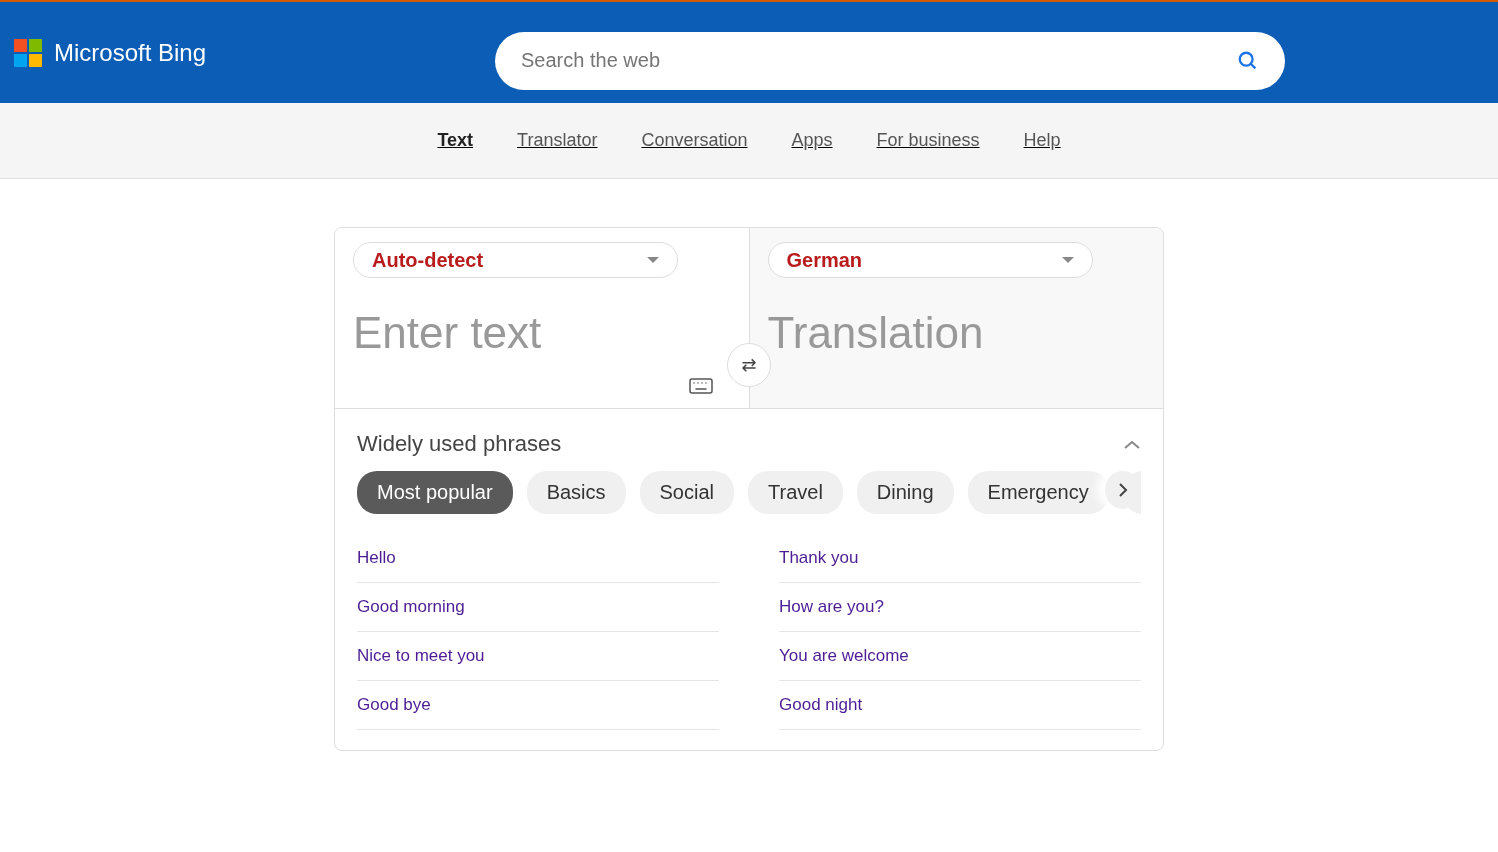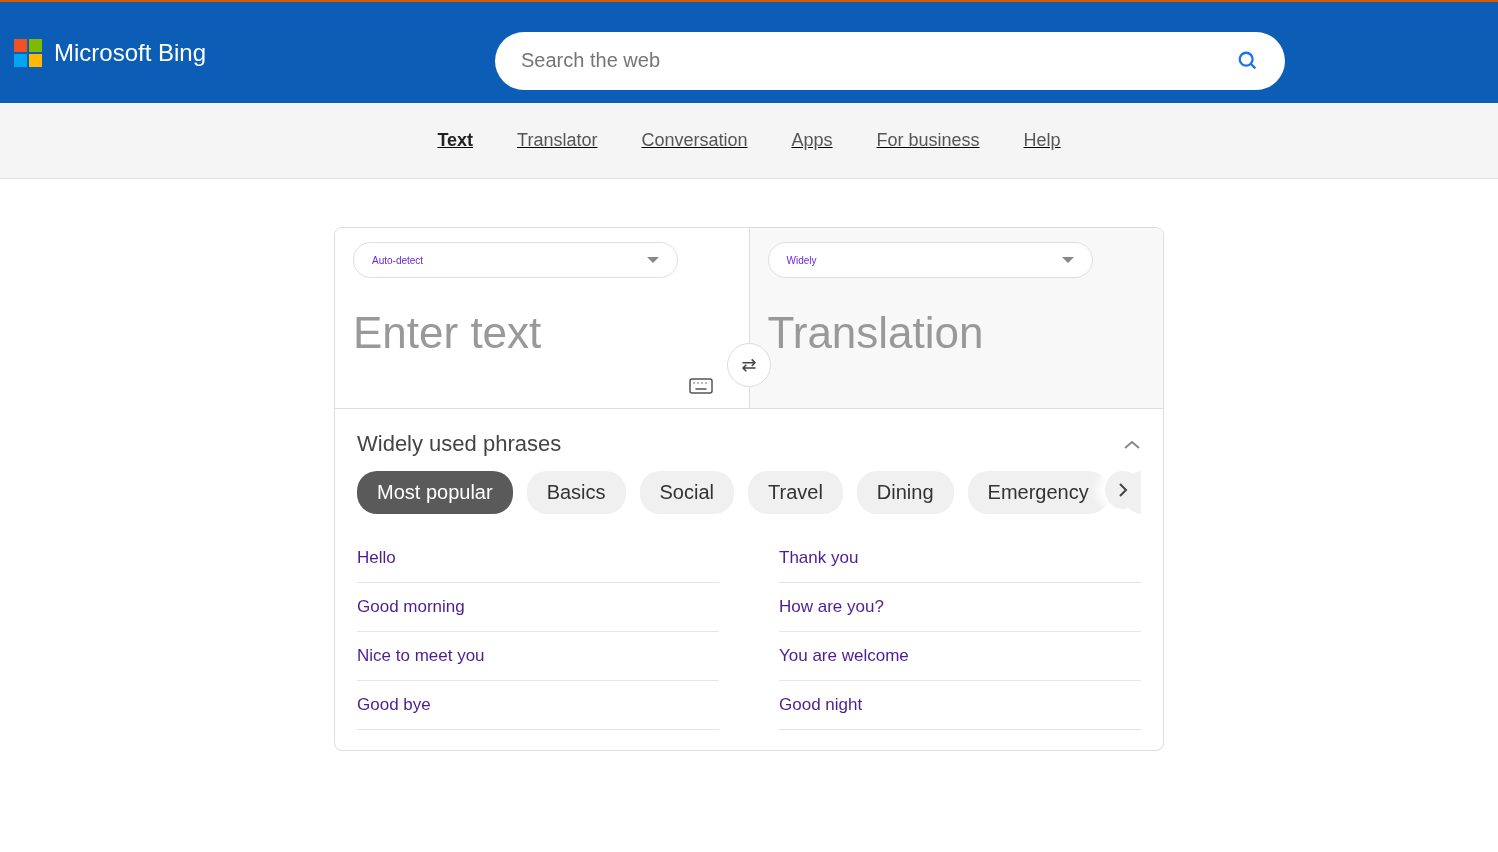--- a/index.html
+++ b/index.html
@@ -22,21 +22,21 @@
 .nav-tab { font-size: 18px; color: #555; cursor: pointer; }
 .nav-tab.active { color: #222; font-weight: 700; }
 
 .translator-container { max-width: 830px; margin: 48px auto 0; border: 1px solid #ddd; border-radius: 8px; overflow: hidden; }
 .translator-top { display: flex; position: relative; }
 .translator-side { flex: 1; padding: 14px 18px 50px; }
 .translator-side.left { background: #fff; border-right: 1px solid #ddd; }
 .translator-side.right { background: #f8f8f8; }
 
 .lang-select { background: #fff; border: 1px solid #ddd; border-radius: 30px; height: 36px; display: flex; align-items: center; justify-content: space-between; padding: 0 18px; width: 325px; cursor: pointer; }
-.lang-select-text { color: #6d28d9; font-size: 10px; }
+.lang-select-text { color: #b91c1c; font-size: 20px; font-weight: bold; }
 .chevron-down { width: 0; height: 0; border-left: 6px solid transparent; border-right: 6px solid transparent; border-top: 6px solid #888; }
 
 .text-area { font-size: 44px; color: #999; padding: 30px 0 0 0; font-weight: 400; }
 
 .swap-btn { position: absolute; left: 50%; top: 115px; transform: translateX(-50%); width: 44px; height: 44px; background: #fff; border: 1px solid #ddd; border-radius: 50%; display: flex; align-items: center; justify-content: center; cursor: pointer; font-size: 18px; color: #444; z-index: 2; }
 
 .keyboard-icon { position: absolute; bottom: 14px; right: 36px; color: #666; }
 
 .phrases-section { padding: 14px 22px 0; border-top: 1px solid #ddd; }
 .phrases-header { display: flex; justify-content: space-between; align-items: center; padding: 8px 0 14px; }
@@ -96,21 +96,21 @@
           <rect x="1" y="1" width="22" height="14" rx="2"></rect>
           <line x1="5" y1="5" x2="5" y2="5" stroke-linecap="round"></line>
           <line x1="9" y1="5" x2="9" y2="5" stroke-linecap="round"></line>
           <line x1="13" y1="5" x2="13" y2="5" stroke-linecap="round"></line>
           <line x1="17" y1="5" x2="17" y2="5" stroke-linecap="round"></line>
           <line x1="7" y1="11" x2="17" y2="11" stroke-linecap="round"></line>
         </svg>
     </div>
     <div class="translator-side right">
       <div class="lang-select">
-        <span class="lang-select-text">Widely</span>
+        <span class="lang-select-text">German</span>
         <span class="chevron-down"></span>
       </div>
       <div class="text-area">Translation</div>
     </div>
     <div class="swap-btn">
       <span>⇄</span>
     </div>
   </div>
 
   <div class="phrases-section">

